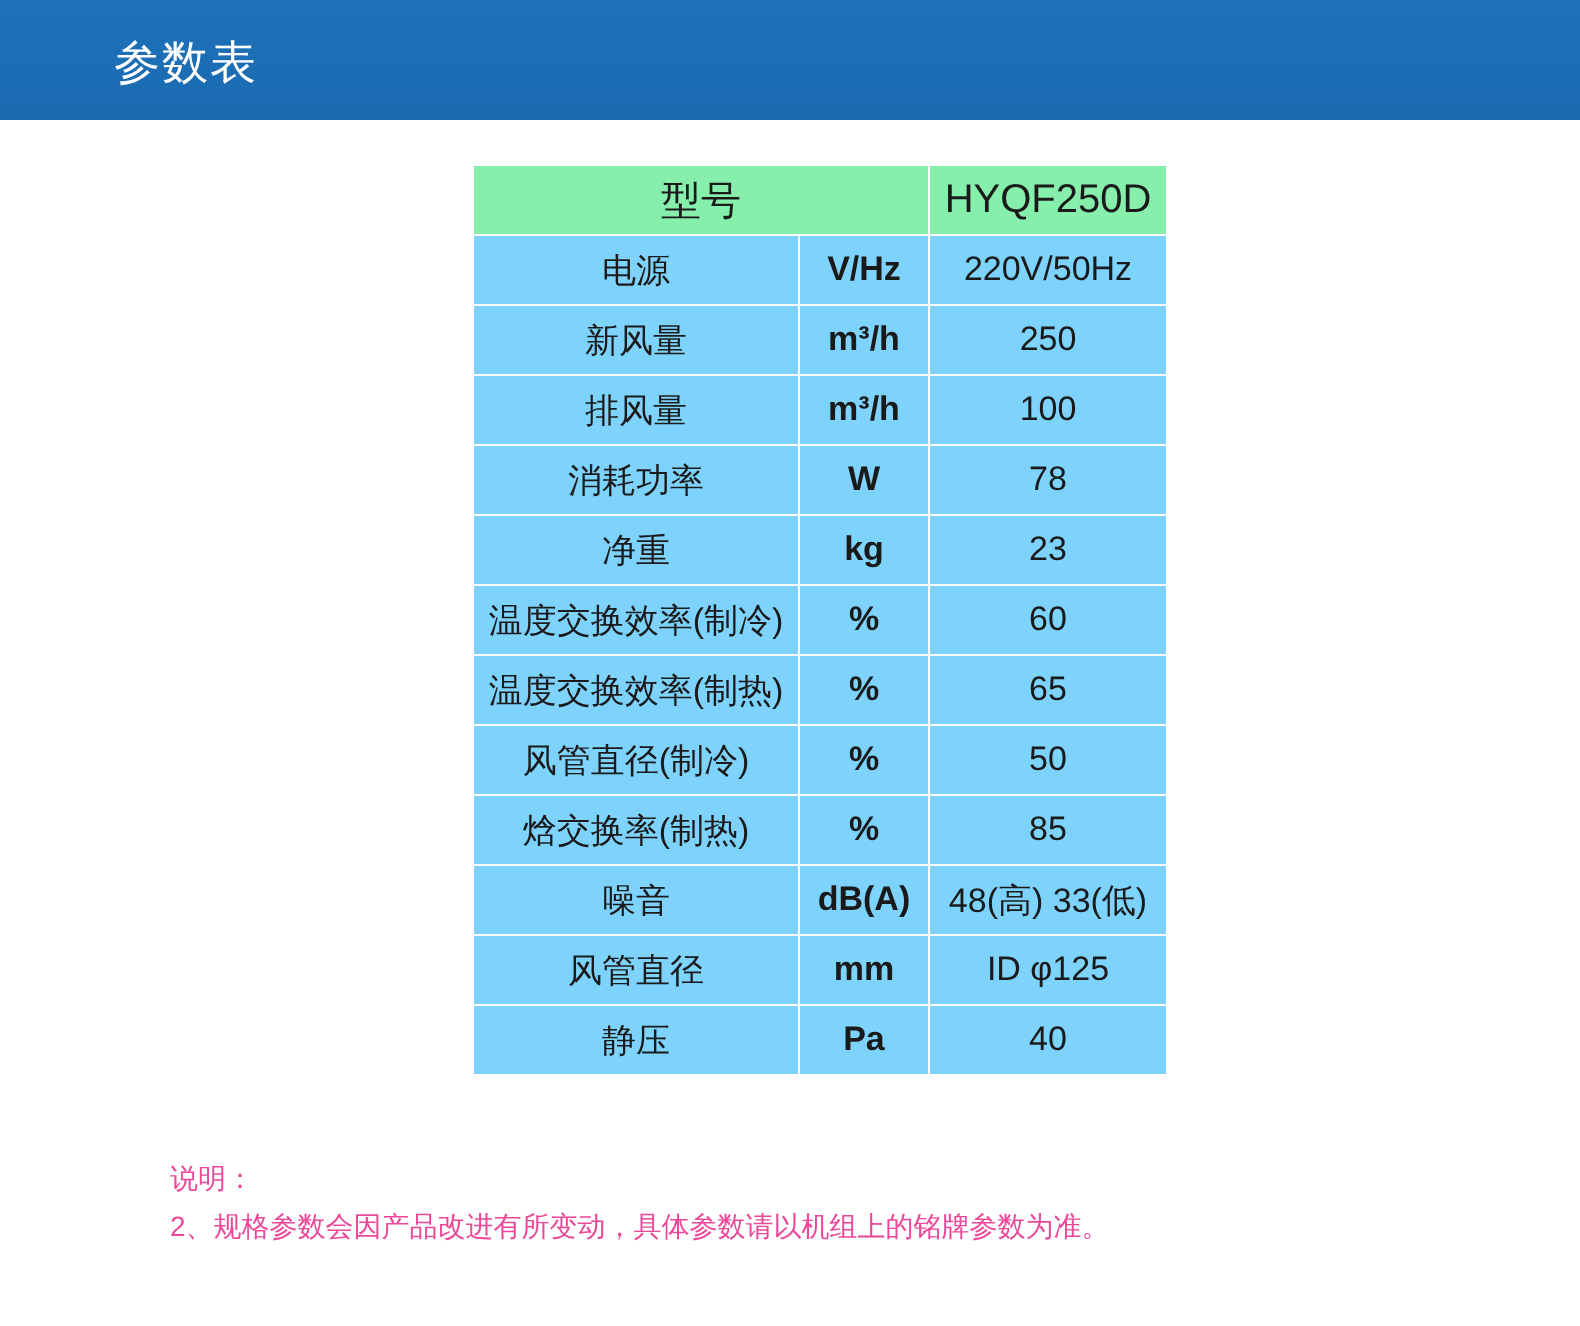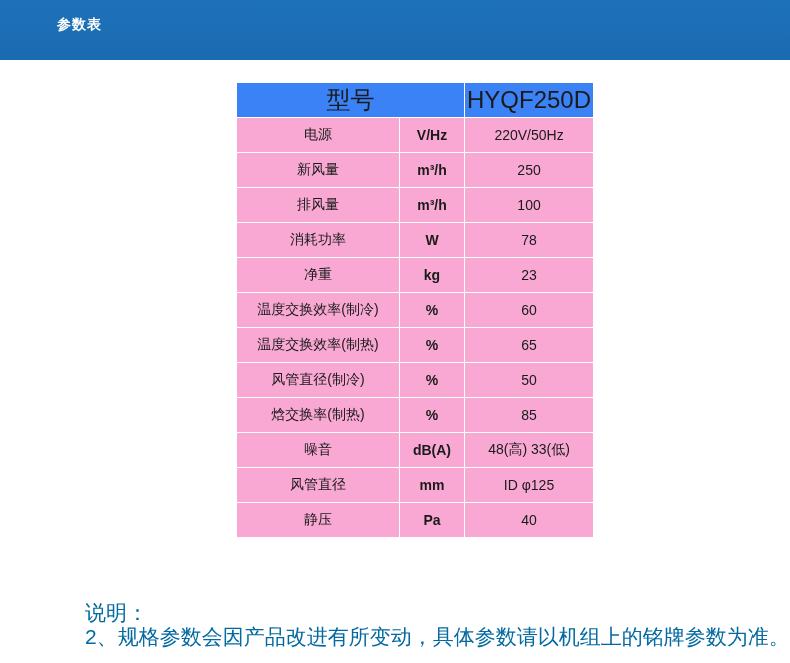--- a/index.html
+++ b/index.html
@@ -26,67 +26,66 @@
     top: 0;
     width: 790px;
     height: 60px;
     background: #1d70b8;
     background: linear-gradient(to bottom, #1e72ba 0%, #1a6ab0 100%);
   }
   .banner-title {
     position: absolute;
     left: 57px;
     top: 16px;
-    font-size: 14px;
-    font-weight: bold;
+    font-size: 23px;
+    font-weight: normal;
     color: #ffffff;
     letter-spacing: 1px;
     text-align: right;
   }
   
   .table-wrap {
     position: absolute;
     left: 236px;
     top: 82px;
   }
   table.spec {
     border-collapse: collapse;
     table-layout: fixed;
     background: #efefef;
   }
   table.spec td {
     border: 1px solid #ffffff;
-    background: #f9a8d4;
+    background: #7dd3fc;
     text-align: center;
     vertical-align: middle;
-    font-size: 14px;
+    font-size: 17px;
     color: #1a1a1a;
     height: 34px;
     padding: 0 2px;
     white-space: nowrap;
   }
   table.spec tr.header-row td {
-    background: #3b82f6;
-    font-size: 24px;
+    background: #86efac;
+    font-size: 20px;
   }
   td.c-name { width: 158px; }
   td.c-unit { width: 60px; font-size: 16px; font-weight: bold; }
   td.c-val  { width: 114px; }
   td.c-name-small { font-size: 15px; }
   td.c-val-small { font-size: 15px; }
   td.c-unit-small { font-size: 14px; }
   
   .notes {
     position: absolute;
     left: 85px;
     top: 577px;
-    font-size: 21px;
-    color: #0369a1;
+    font-size: 14px;
+    color: #ec4899;
     line-height: 24px;
-    margin-top: 24px;
   }
   .notes div { white-space: nowrap; }
 </style>
 </head>
 <body>
 
 <div class="page">
 
   <div class="banner">
     <div class="banner-title">参数表</div>

